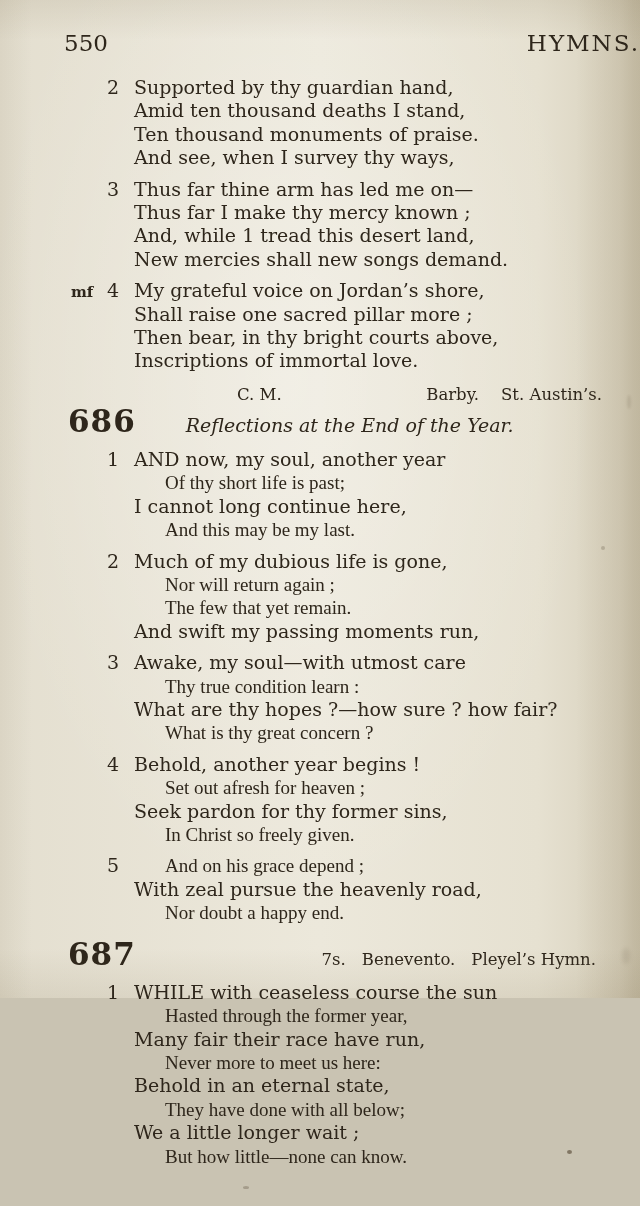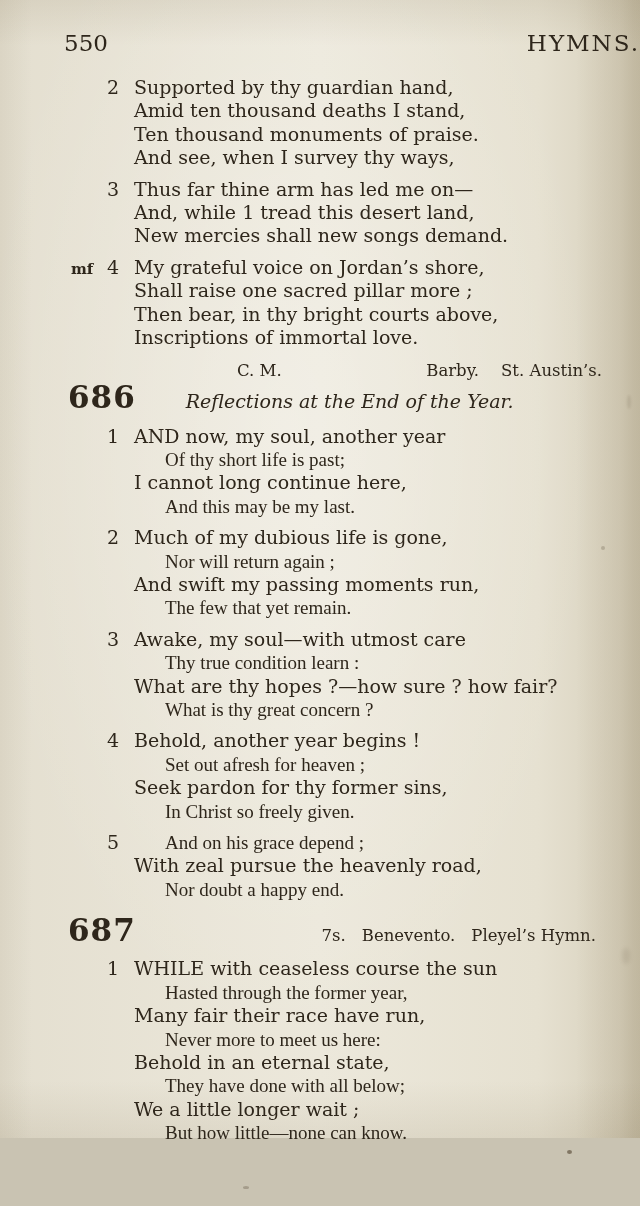--- a/index.html
+++ b/index.html
@@ -3,21 +3,21 @@
 <meta charset="utf-8">
 <style>
   * { margin:0; padding:0; box-sizing:border-box; }
   html, body { width:640px; height:1206px; overflow:hidden; }
   body {
     font-family: "DejaVu Serif", "Liberation Serif", serif;
     background:#c9c3b2;
   }
   .page {
     position:relative;
-    width:640px; height:1138px;
+    width:640px; height:998px;
     color:#2e261b;
     background:
       radial-gradient(ellipse at 45% 38%, rgba(255,255,255,0.30), rgba(255,255,255,0) 62%),
       linear-gradient(to right, #e4dfd0 0%, #ece8db 50%, #e6e1d1 84%, #d8d1bd 97%, #cec6b0 100%);
   }
   .page::before {
     content:''; position:absolute; inset:0; pointer-events:none;
     background:
       linear-gradient(to bottom, rgba(110,92,55,0.10), rgba(110,92,55,0) 4%, rgba(110,92,55,0) 95%, rgba(110,92,55,0.10) 100%),
       linear-gradient(to right, rgba(110,92,55,0.08), rgba(110,92,55,0) 5%, rgba(110,92,55,0) 90%, rgba(110,92,55,0.14) 99%);
@@ -61,20 +61,21 @@
 
   <div id="content">
       <div class="verse">
         <div class="line indent-0"><span class="vnum">2</span><span class="ltext">Supported by thy guardian hand,</span></div>
         <div class="line indent-0"><span class="ltext">Amid ten thousand deaths I stand,</span></div>
         <div class="line indent-0"><span class="ltext">Ten thousand monuments of praise.</span></div>
         <div class="line indent-0"><span class="ltext">And see, when I survey thy ways,</span></div>
       </div>
       <div class="verse">
         <div class="line indent-0"><span class="vnum">3</span><span class="ltext">Thus far thine arm has led me on—</span></div>
+        <div class="line indent-0"><span class="ltext">Thus far I make thy mercy known ;</span></div>
         <div class="line indent-0"><span class="ltext">And, while 1 tread this desert land,</span></div>
         <div class="line indent-0"><span class="ltext">New mercies shall new songs demand.</span></div>
       </div>
       <div class="verse">
         <div class="line indent-0"><span class="marking">mf</span><span class="vnum">4</span><span class="ltext">My grateful voice on Jordan’s shore,</span></div>
         <div class="line indent-0"><span class="ltext">Shall raise one sacred pillar more ;</span></div>
         <div class="line indent-0"><span class="ltext">Then bear, in thy bright courts above,</span></div>
         <div class="line indent-0"><span class="ltext">Inscriptions of immortal love.</span></div>
       </div>
       <div class="hymn-heading">
@@ -92,22 +93,22 @@
       </div>
       <div class="verse">
         <div class="line indent-0"><span class="vnum">1</span><span class="ltext">AND now, my soul, another year</span></div>
         <div class="line indent-1"><span class="ltext">Of thy short life is past;</span></div>
         <div class="line indent-0"><span class="ltext">I cannot long continue here,</span></div>
         <div class="line indent-1"><span class="ltext">And this may be my last.</span></div>
       </div>
       <div class="verse">
         <div class="line indent-0"><span class="vnum">2</span><span class="ltext">Much of my dubious life is gone,</span></div>
         <div class="line indent-1"><span class="ltext">Nor will return again ;</span></div>
+        <div class="line indent-1"><span class="ltext">The few that yet remain.</span></div>
         <div class="line indent-0"><span class="ltext">And swift my passing moments run,</span></div>
-        <div class="line indent-1"><span class="ltext">The few that yet remain.</span></div>
       </div>
       <div class="verse">
         <div class="line indent-0"><span class="vnum">3</span><span class="ltext">Awake, my soul—with utmost care</span></div>
         <div class="line indent-1"><span class="ltext">Thy true condition learn :</span></div>
         <div class="line indent-0"><span class="ltext">What are thy hopes ?—how sure ? how fair?</span></div>
         <div class="line indent-1"><span class="ltext">What is thy great concern ?</span></div>
       </div>
       <div class="verse">
         <div class="line indent-0"><span class="vnum">4</span><span class="ltext">Behold, another year begins !</span></div>
         <div class="line indent-1"><span class="ltext">Set out afresh for heaven ;</span></div>

